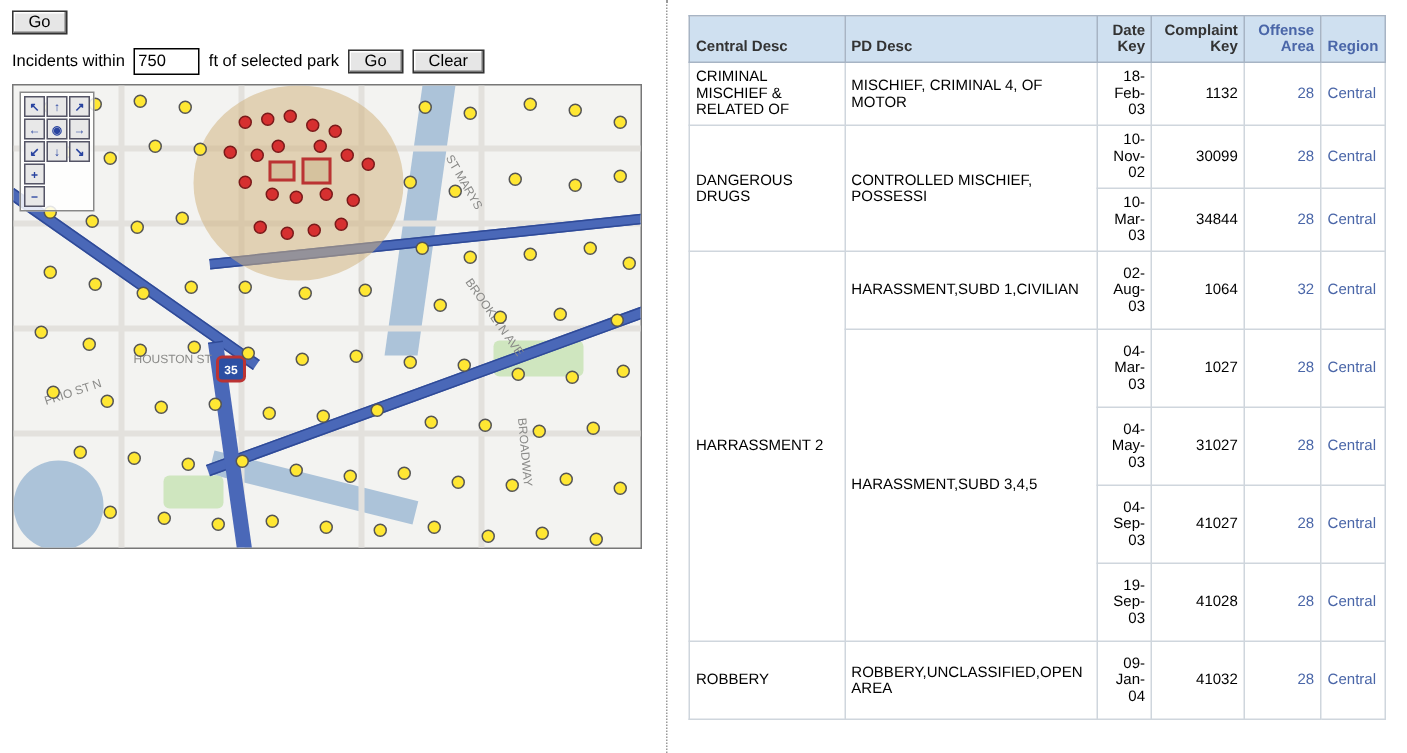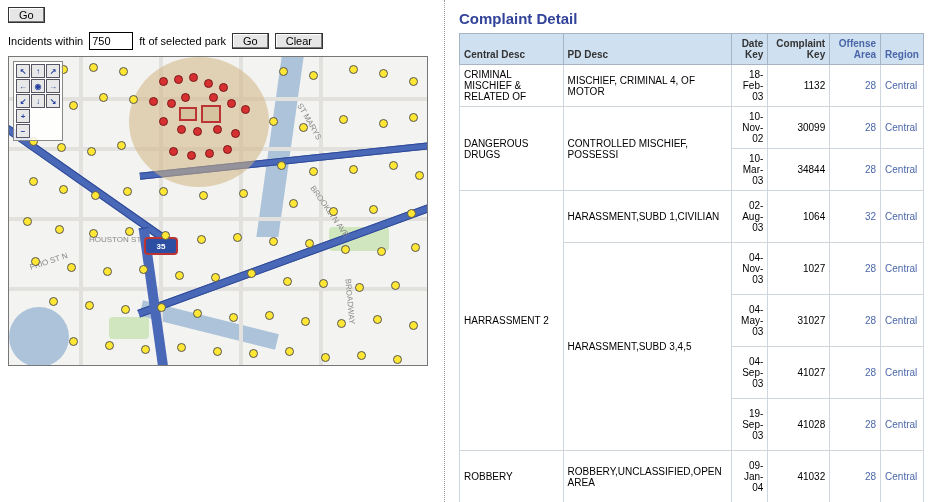--- a/index.html
+++ b/index.html
@@ -72,21 +72,21 @@
     white-space: nowrap;
   }
   .hwy {
     position: absolute;
     background: #4a68b8;
     border-top: 1px solid #2f4a97;
     border-bottom: 1px solid #2f4a97;
   }
   .shield {
     position: absolute;
-    width: 34px; height: 18px;
+    width: 20px; height: 18px;
     background: #2c4fa3;
     color: #fff;
     font-size: 8px;
     font-weight: bold;
     border: 2px solid #b33;
     border-radius: 4px;
     display: flex;
     align-items: center;
     justify-content: center;
   }
@@ -337,21 +337,20 @@
         <div class="navbtn">↘</div>
         <div class="navbtn">+</div>
         <div class="navbtn empty"></div>
         <div class="navbtn empty"></div>
         <div class="navbtn">−</div>
       </div>
     </div>
   </div>
 
   <div class="right">
-    <h2 class="detail-title">Complaint Detail</h2>
     <table class="detail">
       <thead>
         <tr>
           <th>Central Desc</th>
           <th>PD Desc</th>
           <th class="num">Date Key</th>
           <th class="num">Complaint Key</th>
           <th class="num link-col">Offense Area</th>
           <th class="link-col">Region</th>
         </tr>
@@ -382,21 +381,21 @@
           <tr>
             <td rowspan="5">HARRASSMENT 2</td>
             <td rowspan="1" class="tall">HARASSMENT,SUBD 1,CIVILIAN</td>
             <td class="num tall">02-Aug-03</td>
             <td class="num tall">1064</td>
             <td class="num tall"><a class="region" href="#">32</a></td>
             <td class="tall"><a class="region" href="#">Central</a></td>
           </tr>
           <tr>
             <td rowspan="4" class="tall">HARASSMENT,SUBD 3,4,5</td>
-            <td class="num tall">04-Nov-03</td>
+            <td class="num tall">04-Mar-03</td>
             <td class="num tall">1027</td>
             <td class="num tall"><a class="region" href="#">28</a></td>
             <td class="tall"><a class="region" href="#">Central</a></td>
           </tr>
           <tr>
             <td class="num tall">04-May-03</td>
             <td class="num tall">31027</td>
             <td class="num tall"><a class="region" href="#">28</a></td>
             <td class="tall"><a class="region" href="#">Central</a></td>
           </tr>

